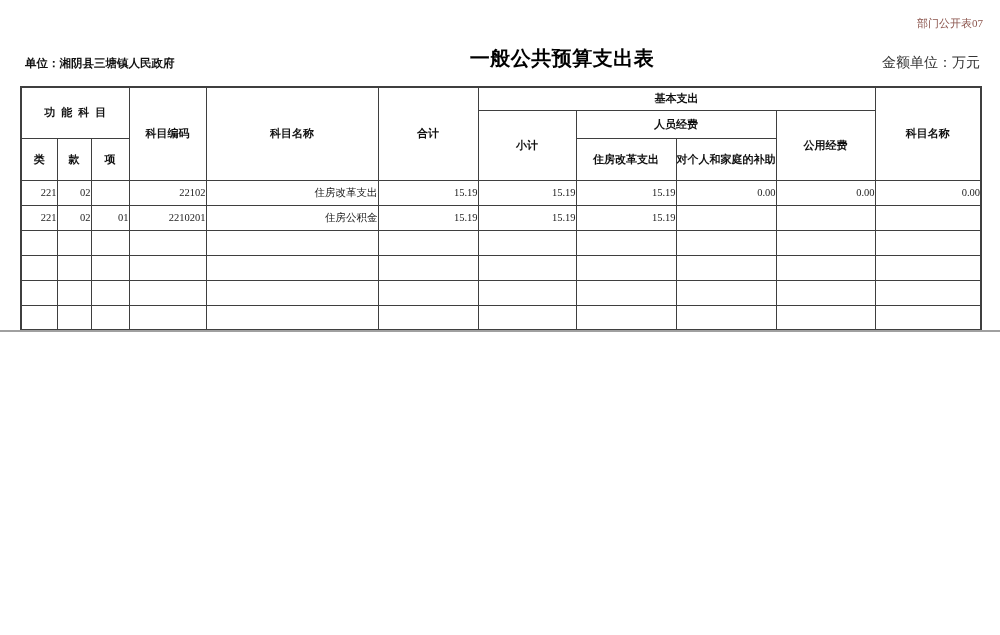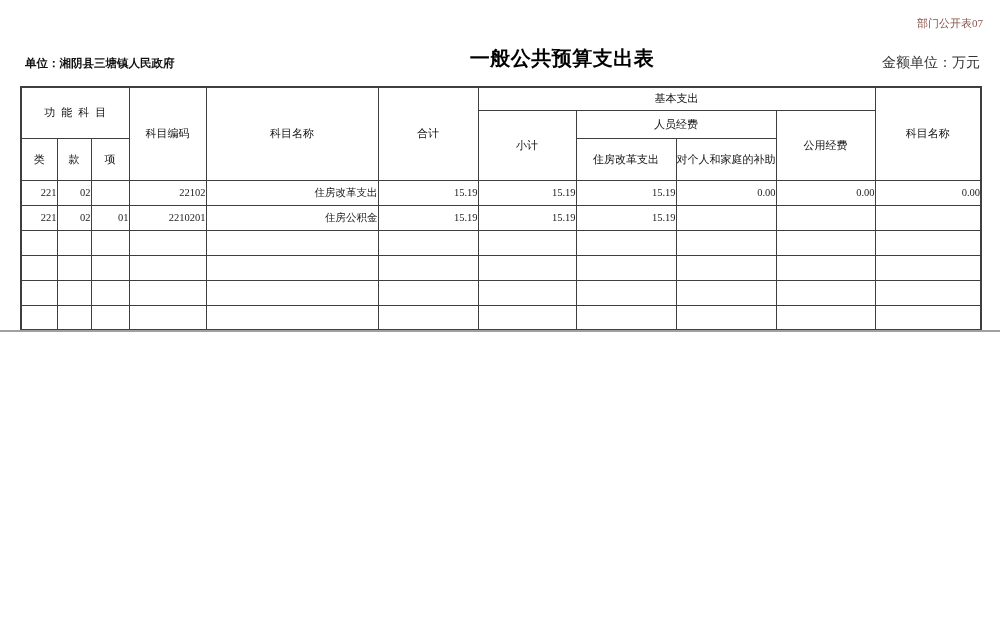--- a/index.html
+++ b/index.html
@@ -32,21 +32,21 @@
     position:absolute;top:86px;left:20px;
     width:960px;border-collapse:collapse;table-layout:fixed;
     border:2px solid #3f3f3f;
   }
   table.budget th,table.budget td{
     border:1px solid #3f3f3f;
     padding:0;vertical-align:middle;
     overflow:hidden;white-space:nowrap;
   }
   table.budget th{
-    font-size:11px;font-weight:normal;color:#111;
+    font-size:11px;font-weight:bold;color:#111;
     text-align:center;
   }
   th.narrow{font-size:10.5px;}
   th.spread{letter-spacing:6px;text-indent:6px;}
   tr.hr1{height:23px;}
   tr.hr2{height:28px;}
   tr.hr3{height:42px;}
   tbody tr{height:25px;}
   tbody td{
     font-family:"Liberation Serif",serif;

